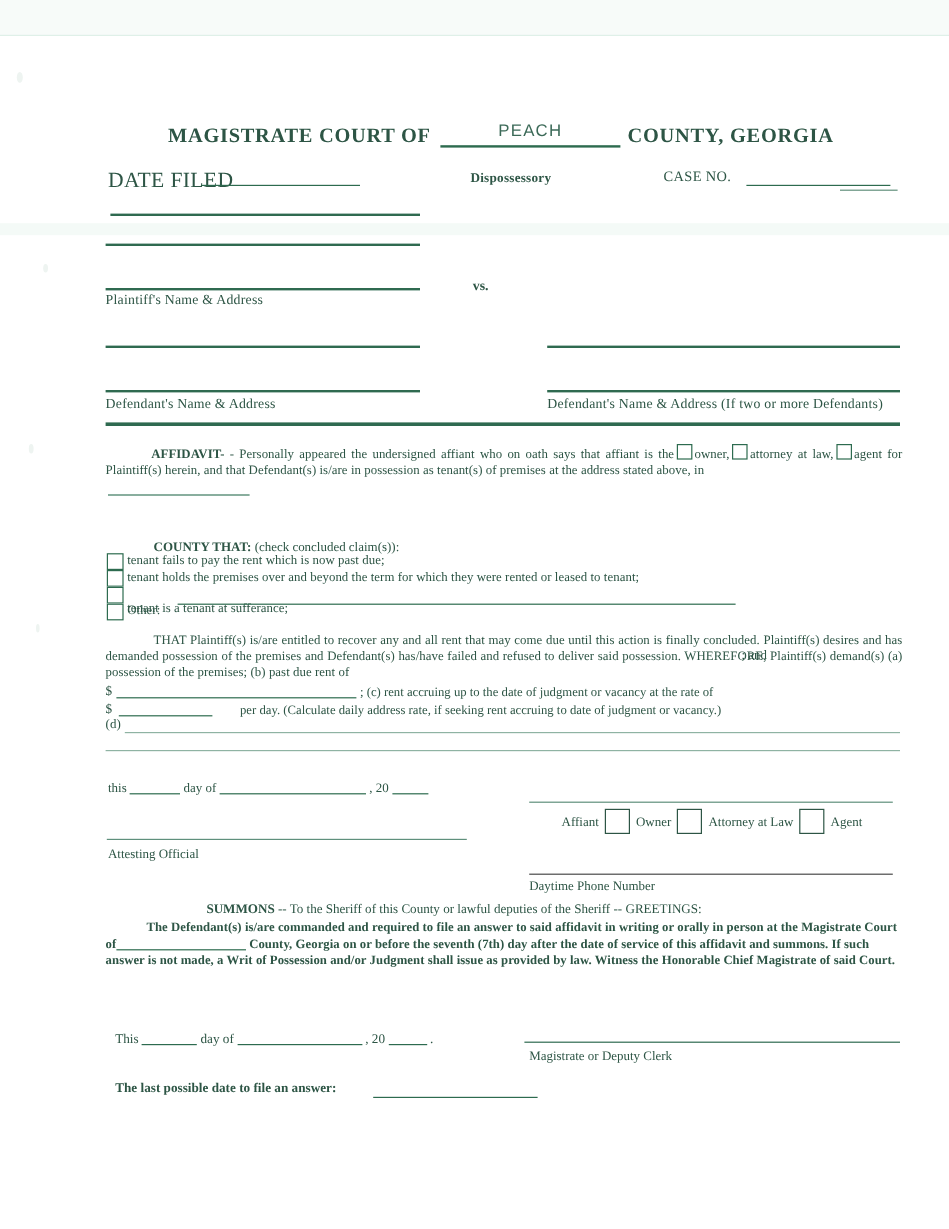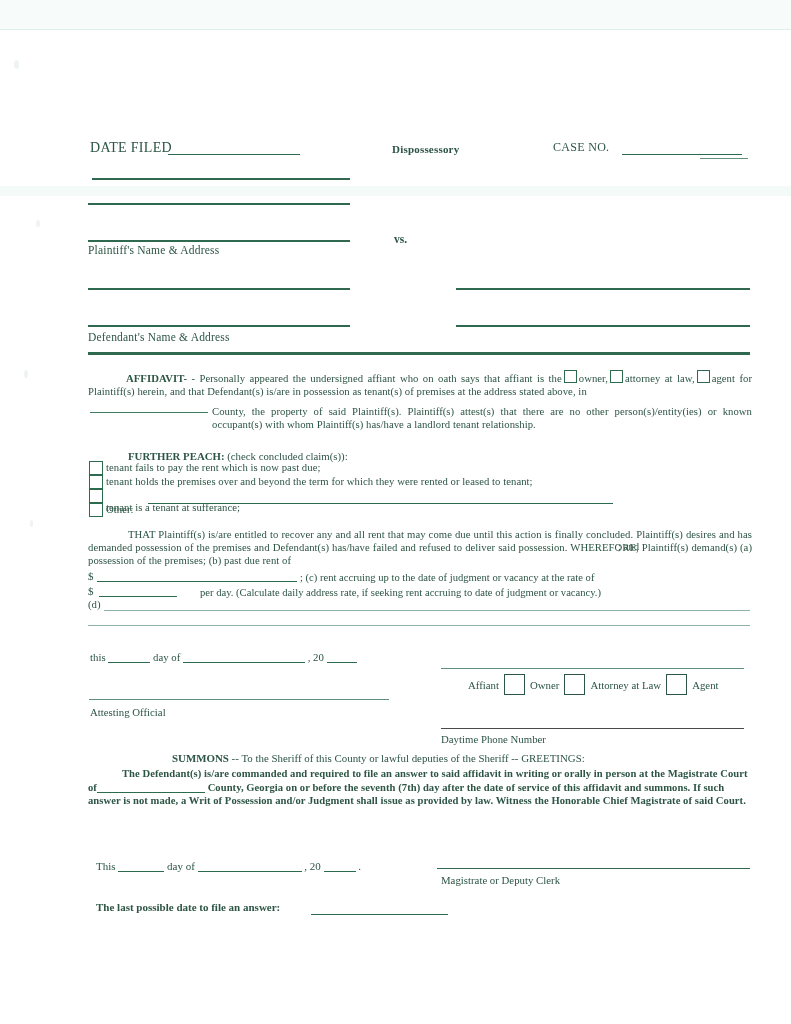--- a/index.html
+++ b/index.html
@@ -37,21 +37,21 @@
     border-bottom:2px solid #2d6b4f;
     text-align:center;
     position:relative;
   }
   .hdr-fill{
     font-family:"Liberation Sans",sans-serif;
     font-size:14px;color:#3c6a58;letter-spacing:1px;
     position:relative;top:-3px;
   }
 
-  .datefiled{position:absolute;left:90px;top:140px;font-size:14px;letter-spacing:.3px;}
+  .datefiled{position:absolute;left:90px;top:140px;font-size:18px;letter-spacing:.3px;}
   .datefiled-line{position:absolute;left:168px;top:154px;width:132px;height:1px;background:#2d6b4f;}
   .rule-under-date{position:absolute;left:92px;top:178px;width:258px;height:2px;background:#2f6a50;}
 
   .dispossessory{position:absolute;left:392px;top:143px;font-size:11px;font-weight:bold;letter-spacing:.2px;}
   .caseno{position:absolute;left:553px;top:140px;font-size:12px;letter-spacing:.3px;}
   .caseno-line{position:absolute;left:622px;top:154px;width:120px;height:1px;background:#2d6b4f;}
   .caseno-line2{position:absolute;left:700px;top:158px;width:48px;height:1px;background:#63917d;}
 
   
   .cap-line{position:absolute;height:2px;background:#2f6a50;}
@@ -122,20 +122,27 @@
   <div class="scan-line-top"></div>
   <div class="scan-tint-band"></div>
   <div class="speck" style="left:14px;top:60px;width:5px;height:9px;"></div>
   <div class="speck" style="left:36px;top:220px;width:4px;height:7px;"></div>
   <div class="speck" style="left:24px;top:370px;width:4px;height:8px;"></div>
   <div class="speck" style="left:30px;top:520px;width:3px;height:7px;"></div>
 </div>
 
 <div class="content">
 
+  <div class="hdr">
+    <span class="hdr-title">MAGISTRATE COURT OF</span>
+    <span class="hdr-blank">
+      <span class="hdr-fill">PEACH</span>
+    </span>
+    <span class="hdr-title">COUNTY, GEORGIA</span>
+  </div>
 
   <div class="datefiled">DATE FILED</div>
   <div class="datefiled-line"></div>
   <div class="rule-under-date"></div>
 
   <div class="dispossessory">Dispossessory</div>
   <div class="caseno">CASE NO.</div>
   <div class="caseno-line"></div>
   <div class="caseno-line2"></div>
 
@@ -143,32 +150,32 @@
   <div class="cap-line" style="left:88px;top:240px;width:262px;"></div>
   <div class="cap-label" style="left:88px;top:244px;">Plaintiff's Name &amp; Address</div>
   <div class="vs">vs.</div>
 
   <div class="cap-line" style="left:88px;top:288px;width:262px;"></div>
   <div class="cap-line" style="left:88px;top:325px;width:262px;"></div>
   <div class="cap-label" style="left:88px;top:331px;">Defendant's Name &amp; Address</div>
 
   <div class="cap-line" style="left:456px;top:288px;width:294px;"></div>
   <div class="cap-line" style="left:456px;top:325px;width:294px;"></div>
+  <div class="cap-label" style="left:456px;top:331px;">Defendant's Name &amp; Address (If two or more Defendants)</div>
 
   <div class="heavy-rule"></div>
 
   <div class="para" style="left:88px;top:370px;width:664px;">
     <span style="display:inline-block;width:38px;"></span><span class="b">AFFIDAVIT-</span>
     <span>- Personally appeared the undersigned affiant who on oath says that affiant is the</span><span class="cbx"></span><span>owner,</span><span class="cbx"></span><span>attorney at law,</span><span class="cbx"></span><span>agent for Plaintiff(s) herein, and that Defendant(s) is/are in possession as tenant(s) of premises at the address stated above, in</span>
   </div>
   <div class="county-blank"></div>
-  <div class="para" style="left:212px;top:405px;width:540px;">County, the property of said Plaintiff(s). Plaintiff(s) attest(s) that there are no other person(s)/entity(ies) or known occupant(s) with whom Plaintiff(s) has/have a landlord tenant relationship.</div>
 
   <div class="further-hd">
-    <span class="b">FURTHER PEACH:</span>
+    <span class="b">COUNTY THAT:</span>
     <span>(check concluded claim(s)):</span>
   </div>
 
   <div class="claim-box" style="top:461px;"></div>
   <div class="claim" style="top:461px;">tenant fails to pay the rent which is now past due;</div>
 
   <div class="claim-box" style="top:475px;"></div>
   <div class="claim" style="top:475px;">tenant holds the premises over and beyond the term for which they were rented or leased to tenant;</div>
 
   <div class="claim-box" style="top:489px;"></div>

